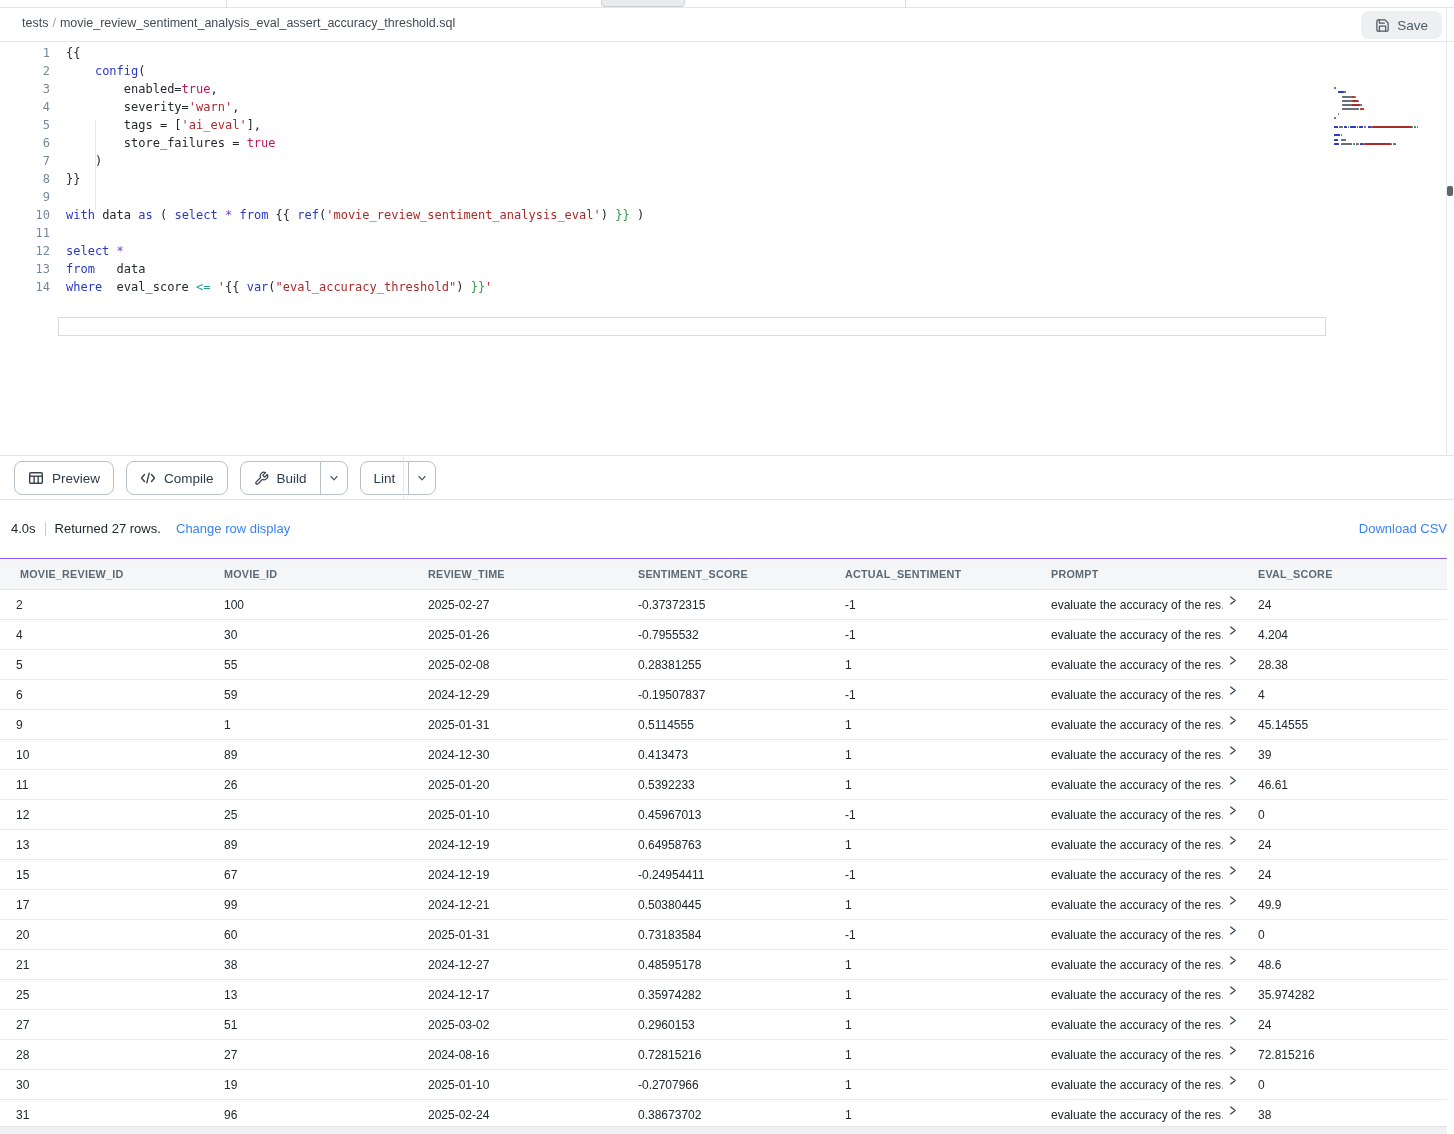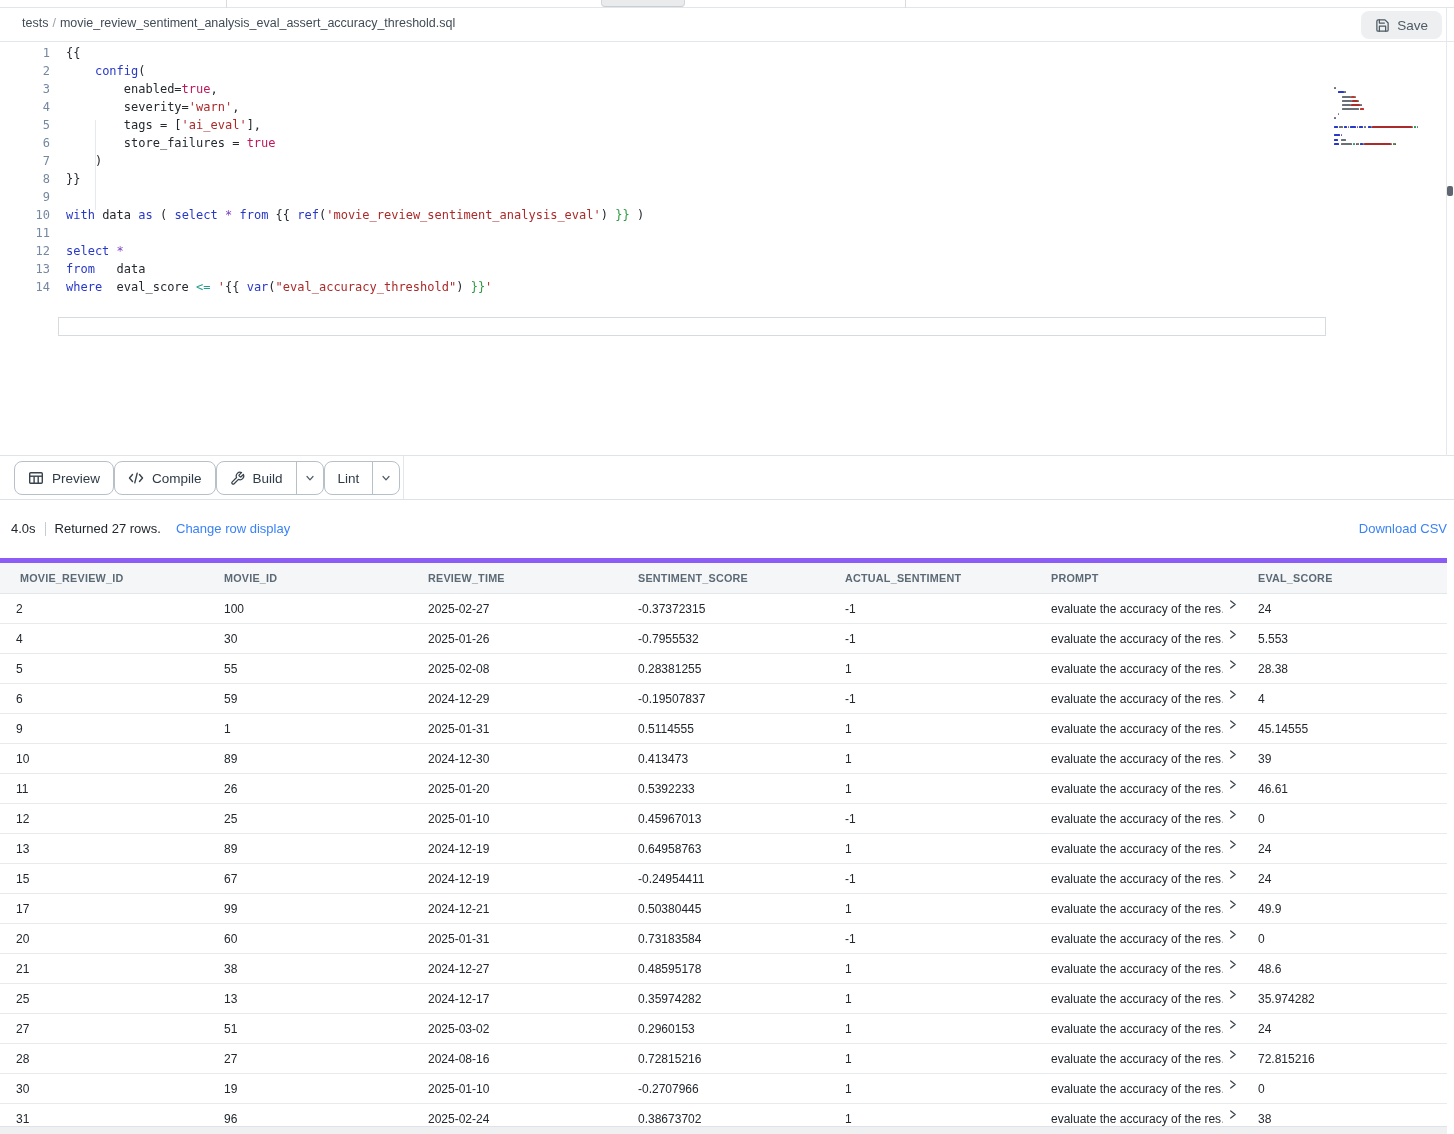--- a/index.html
+++ b/index.html
@@ -51,21 +51,21 @@
   .mm-bar.s { background:#ab2b2b; } .mm-bar.a { background:#c4372c; }
   .mm-bar.g { background:#2c9a3f; } .mm-bar.o { background:#249e8c; }
   .mm-bar.p { background:#7b3fbf; }
   .page-vline { position:absolute; left:1446px; top:8px; width:1px; height:1126px; background:#e6e9eb; }
   .scroll-thumb { position:absolute; left:1447px; top:186px; width:6px; height:10px;
     background:#5f6670; border-radius:2px; }
 
   
   .toolbar { position:absolute; left:0; top:456px; width:1454px; height:44px; background:#fff;
     border-bottom:1px solid #dfe2e5; }
-  .btn-group { position:absolute; left:14px; top:5px; display:flex; gap:0; align-items:flex-start; }
+  .btn-group { position:absolute; left:14px; top:5px; display:flex; gap:12px; align-items:flex-start; }
   .btn { display:flex; align-items:center; height:34px; border:1px solid #b8c0c7; border-radius:8px;
     background:#fff; color:#2f3b47; font-size:13.5px; cursor:pointer; }
   .btn .main { display:flex; align-items:center; gap:8px; padding:0 13px; height:100%; }
   .btn .split-div { width:1px; height:100%; background:#b8c0c7; }
   .btn .chev { display:flex; align-items:center; justify-content:center; width:26px; height:100%;
     color:#4e5a64; }
   .btn svg { display:block; }
   .toolbar .group-divider { position:absolute; left:403px; top:0; width:1px; height:43px; background:#e4e7ea; }
   .tabs { position:absolute; left:425px; top:0; height:43px; display:flex; }
   .tab { display:flex; align-items:center; height:43px; padding:0 13px; margin-right:6px;
@@ -78,21 +78,21 @@
   .status-left { position:absolute; left:11px; top:21px; font-size:13px; color:#21272e;
     display:flex; align-items:flex-end; }
   .status-left .vdiv { width:1px; height:14px; background:#c6ccd1; margin:0 9px; }
   .link { color:#3b82f6; font-size:13px; cursor:pointer; }
   .change-link { position:absolute; left:176px; top:21px; }
   .download-link { position:absolute; right:7px; top:21px;padding-left:15px; }
 
   
   .results { position:absolute; left:0; top:558px; width:1447px; }
   .tgrid { display:grid; grid-template-columns:208px 204px 210px 207px 206px 207px minmax(0,1fr); }
-  .thead { background:#f5f6f7; border-top:5px solid #8b5cf6; border-bottom:1px solid #e4e7e9; }
+  .thead { background:#f5f6f7; border-top:1px solid #8b5cf6; border-bottom:1px solid #e4e7e9; }
   .th { height:30px; display:flex; align-items:center; padding-left:16px; font-size:10.8px;
     font-weight:bold; color:#5c6a76; letter-spacing:.02em; }
   .th.first { padding-left:20px; }
   .trow { border-bottom:1px solid #e8eaec; background:#fff; }
   .td { height:29px; display:flex; align-items:center; padding-left:16px; font-size:12px;
     color:#22282e; white-space:nowrap; overflow:hidden; }
   .td.prompt .ptxt { max-width:172px; overflow:hidden; white-space:nowrap; }
   .td.prompt .pchev { margin-left:5px; color:#3a444e; display:flex; align-items:flex-start;
     position:relative; top:-4px; cursor:pointer; }
 
@@ -275,21 +275,21 @@
         <div class="td prompt">
           <span class="ptxt">evaluate the accuracy of the res…</span>
           <span class="pchev">
             <span style="display: flex;">
               <svg width="9" height="11" viewBox="0 0 10 12" fill="none" stroke="#3a444e" stroke-width="1.4" stroke-linecap="round" stroke-linejoin="round">
                 <polyline points="3,2 8,6 3,10"></polyline>
               </svg>
             </span>
           </span>
         </div>
-        <div class="td">5.553</div>
+        <div class="td">4.204</div>
       </div>
       <div class="tgrid trow">
         <div class="td">5</div>
         <div class="td">55</div>
         <div class="td">2025-02-08</div>
         <div class="td">0.28381255</div>
         <div class="td">1</div>
         <div class="td prompt">
           <span class="ptxt">evaluate the accuracy of the res…</span>
           <span class="pchev">

